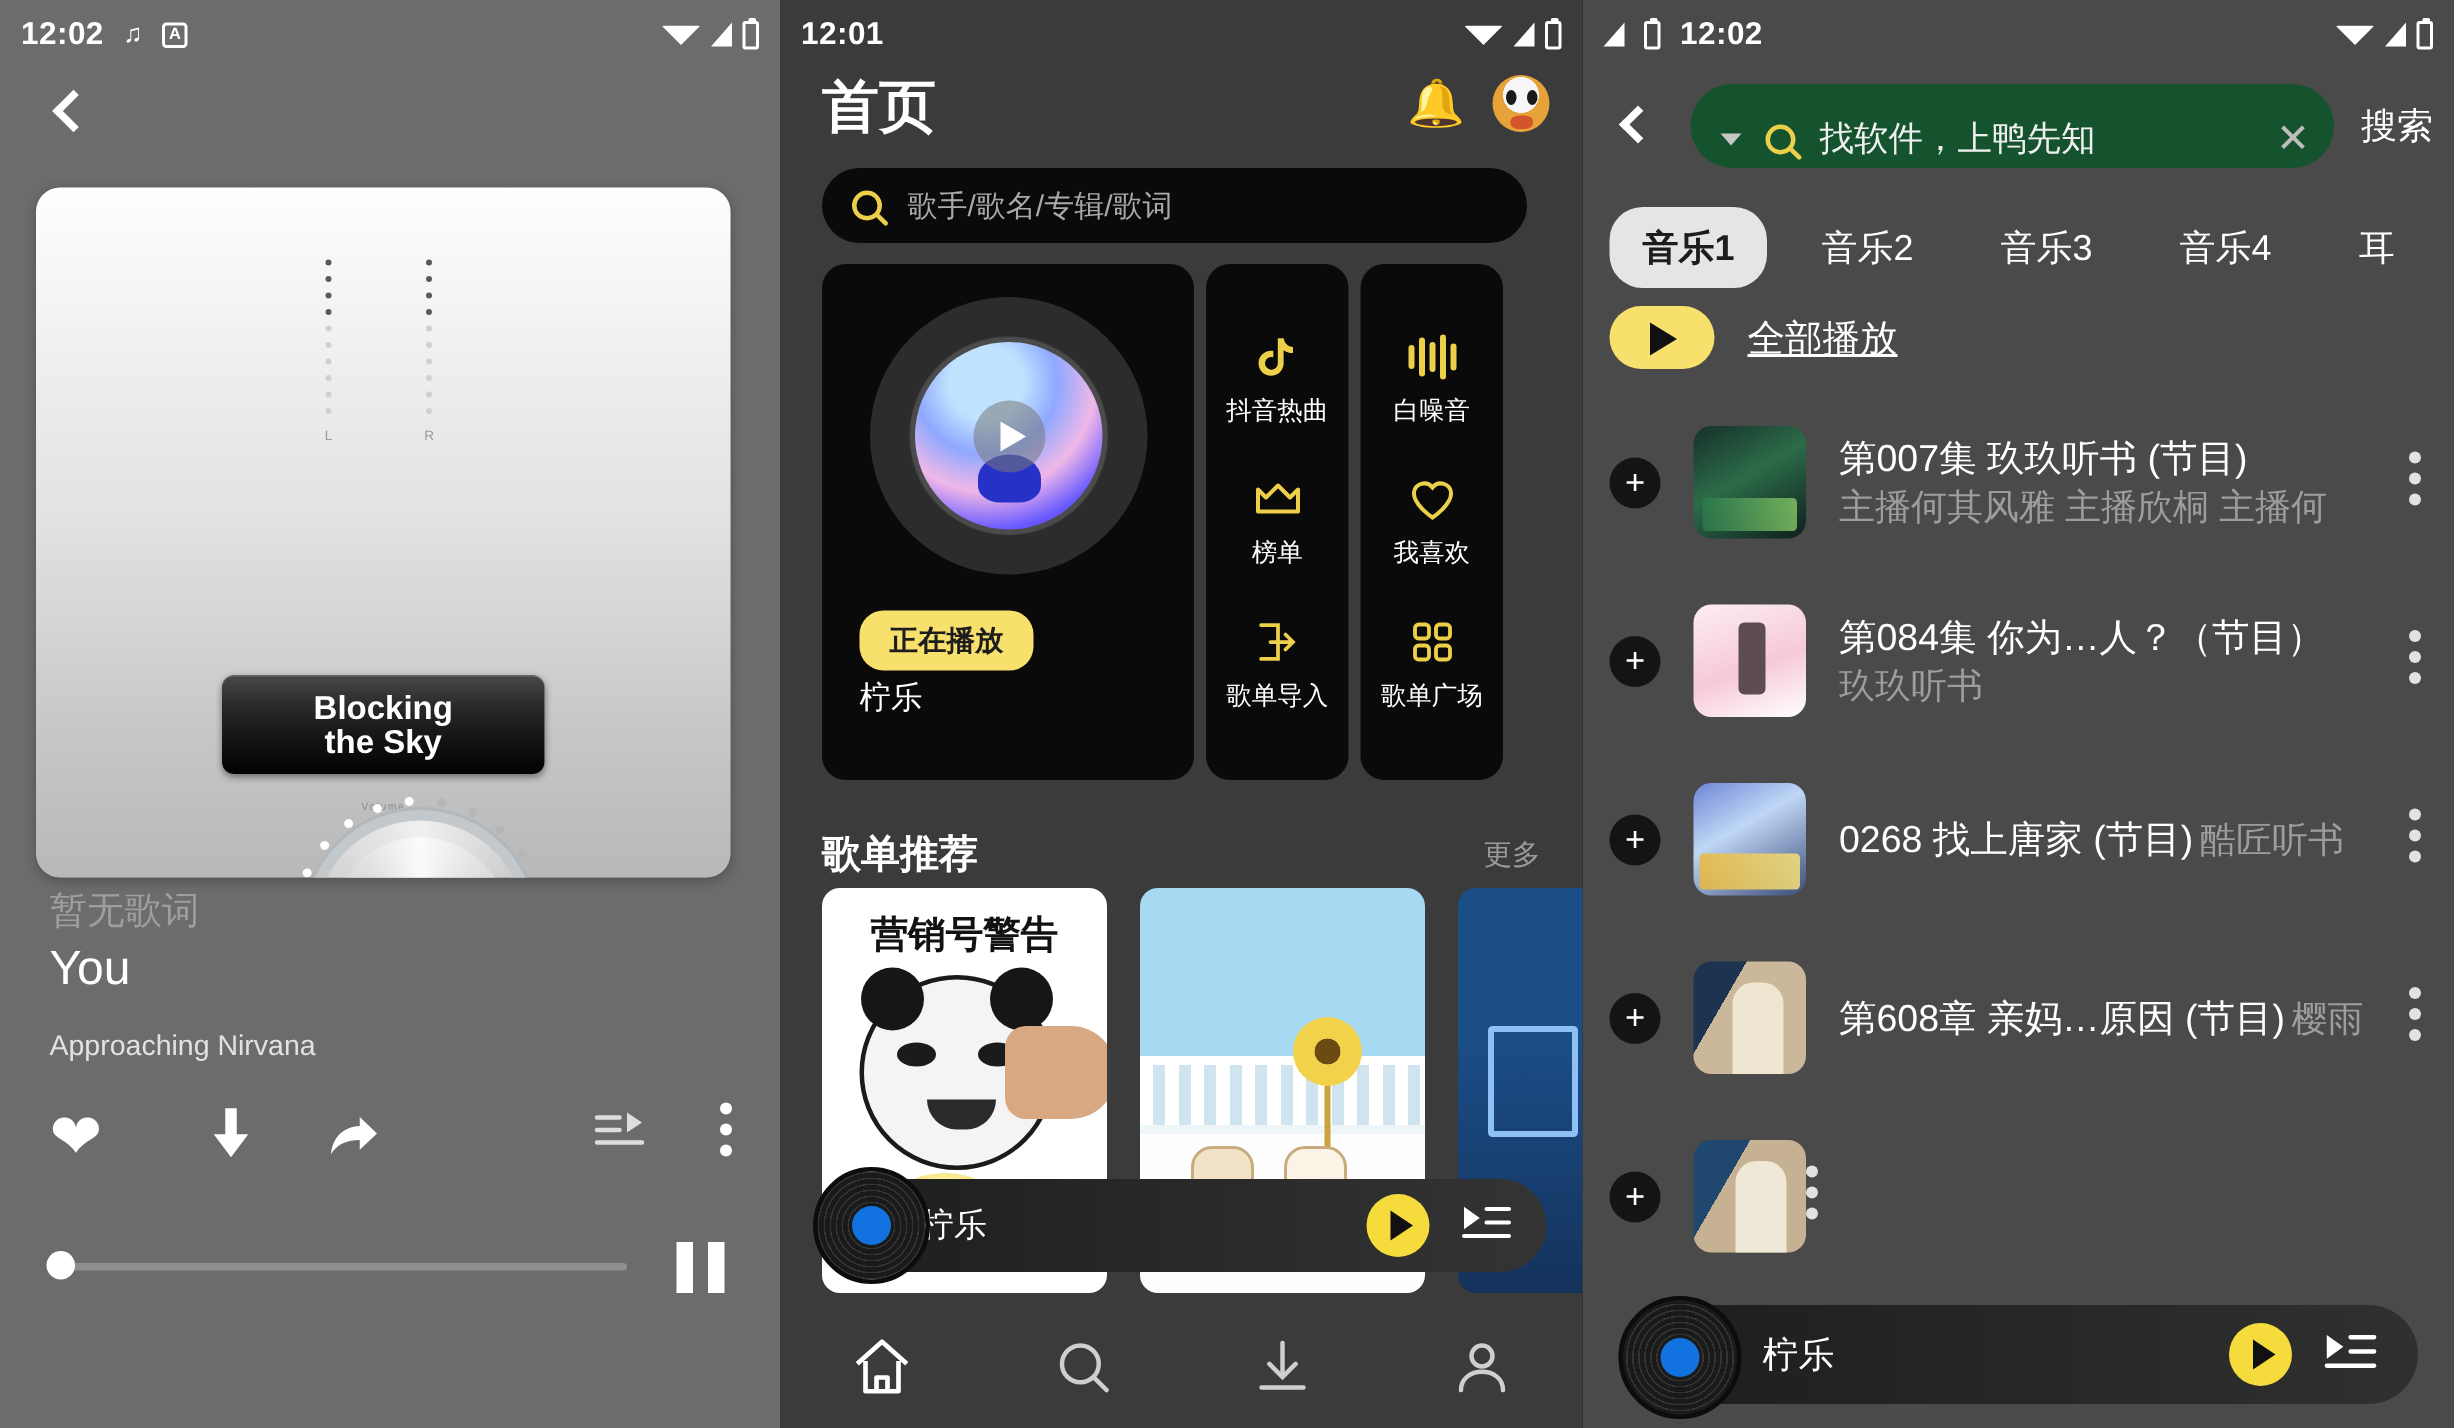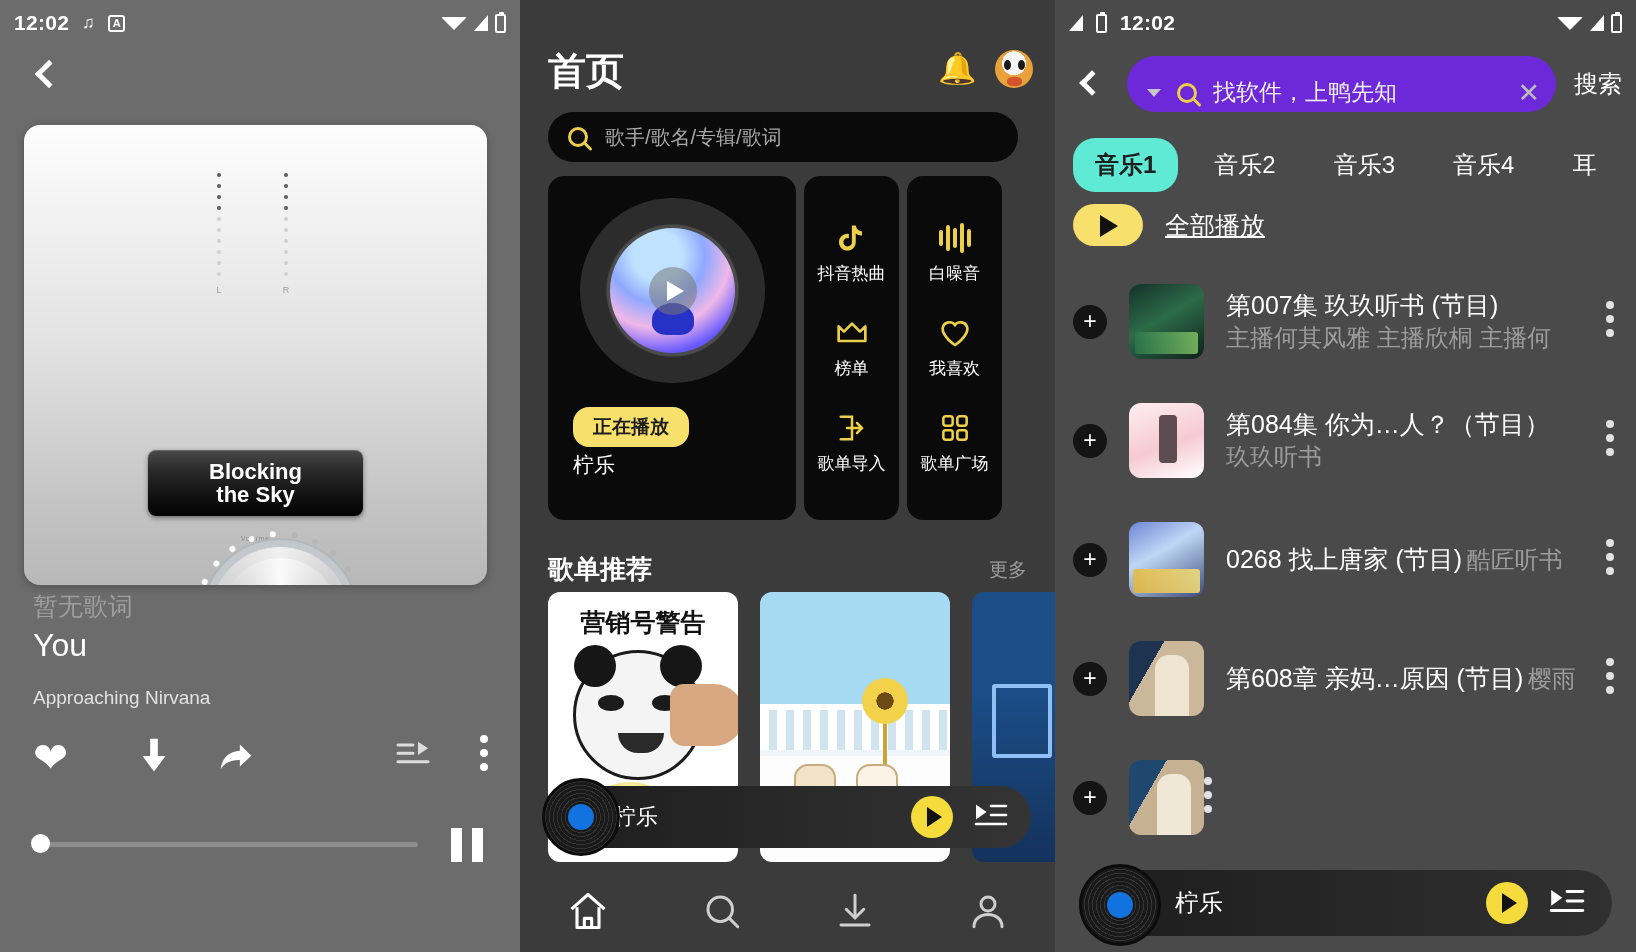--- a/index.html
+++ b/index.html
@@ -163,32 +163,32 @@
   .p2-nav { position:absolute; left:0; right:0; bottom:0; height:78px; display:flex;
             align-items:center; justify-content:space-around; }
   .navitem{ cursor:pointer; color:#cfcfcf; }
   .navitem.on{ color:#fff; }
 
   
   .panel3 { position:relative; width:581px; height:952px; background:#4a4a4a; overflow:hidden; }
   .p3-top { position:absolute; left:0; top:52px; right:0; height:64px; display:flex; align-items:center; padding:0 0 0 18px; }
   .p3-back{ width:46px; height:46px; position:relative; cursor:pointer; flex:0 0 auto;}
   .p3-back .chev-l{ border-width:5px; width:18px; height:18px; left:10px; top:13px; }
-  .p3-searchbar{ flex:1; height:56px; border-radius:28px; background:#6d28d9; display:flex; align-items:center;
+  .p3-searchbar{ flex:1; height:56px; border-radius:28px; background:#14532d; display:flex; align-items:center;
                  padding:17px 16px 0 20px; margin:0 8px; cursor:text; }
   .caretd{ width:0;height:0;border-left:7px solid transparent;border-right:7px solid transparent;
            border-top:8px solid #c7c7c7; flex:0 0 auto; }
   .p3-searchbar .srch-ico{ margin-left:16px; }
   .p3-searchbar .ph{ margin-left:16px; font-size:23px; color:#efefef; flex:1; }
   .xbtn{ font-size:27px; color:#bdbdbd; cursor:pointer; }
   .p3-go{ font-size:24px; color:#fff; padding:0 14px 0 10px; cursor:pointer; flex:0 0 auto;}
 
   .p3-tabs{ position:absolute; left:18px; top:138px; right:0; display:flex; align-items:center; gap:14px; }
   .tab{ font-size:24px; color:#fff; padding:11px 22px; border-radius:22px; white-space:nowrap; cursor:pointer; }
-  .tab.on{ background:#5eead4; color:#1d1d1d; font-weight:bold; }
+  .tab.on{ background:#e5e5e5; color:#1d1d1d; font-weight:bold; }
 
   .p3-playall{ position:absolute; left:18px; top:204px; display:flex; align-items:center; gap:22px; }
   .paBtn{ width:70px; height:42px; border-radius:21px; background:#f7e06c; position:relative; cursor:pointer;}
   .paBtn:after{content:"";position:absolute;left:27px;top:11px;border-left:18px solid #111;
                border-top:11px solid transparent;border-bottom:11px solid transparent;}
   .paLab{ font-size:25px; color:#fff;text-decoration:underline; }
 
   .p3-list{ position:absolute; left:0; right:0; top:262px; }
   .row{ height:119px; display:flex; align-items:center; padding:0 22px 0 18px; }
   .plusbtn{ width:34px; height:34px; border-radius:50%; background:#141414; color:#fff; font-size:23px;
@@ -328,20 +328,31 @@
       <div class="fill"></div>
       <div class="knobdot"></div>
     </div>
     <div class="p1-pause">
         <i></i>
         <i></i>
       </div>
   </div>
 
   <div class="panel2">
+    <div class="statusbar">
+      <div class="sb-left">
+        <span>12:01</span>
+      </div>
+      <div class="sb-spacer"></div>
+      <div class="sb-right">
+        <span class="wifi"></span>
+        <span class="sig"></span>
+        <span class="batt"></span>
+      </div>
+    </div>
 
     <div class="p2-title">首页</div>
     <div class="p2-bell">🔔</div>
     <div class="p2-avatar"></div>
 
     <div class="p2-search">
       <span class="srch-ico"></span>
       <span class="ph">歌手/歌名/专辑/歌词</span>
     </div>
 

